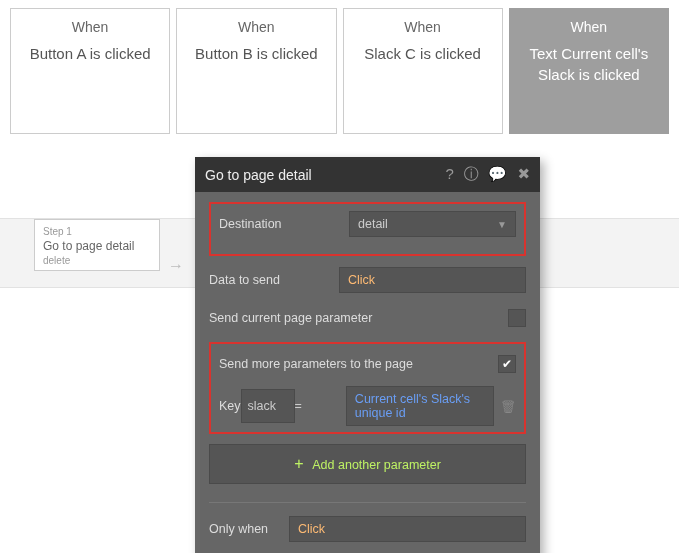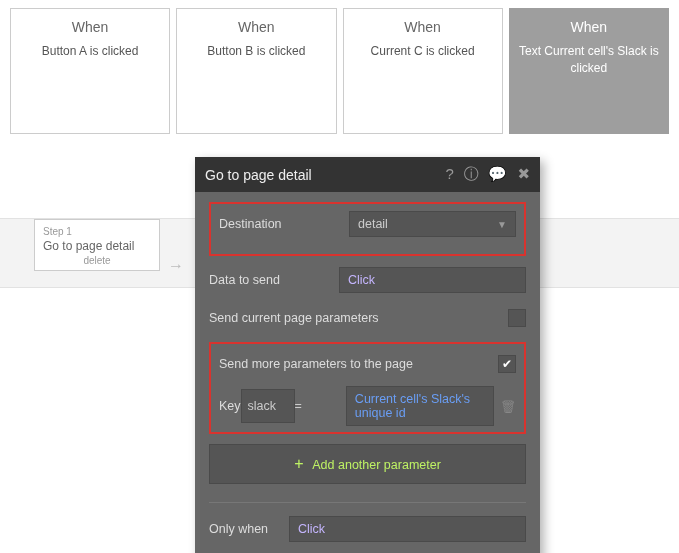--- a/index.html
+++ b/index.html
@@ -3,39 +3,39 @@
 <meta charset="utf-8">
 <style>
 * { box-sizing: border-box; margin: 0; padding: 0; }
 body { font-family: Arial, sans-serif; font-size: 13px; background: #fff; width: 679px; height: 553px; position: relative; overflow: hidden; }
 
 .event-boxes { display: flex; gap: 6px; padding: 8px 10px 0 10px; }
 .event-box { flex: 1; border: 1px solid #ccc; background: #fff; text-align: center; padding: 10px 6px; height: 126px; color: #555; }
 .event-box.active { background: #9e9e9e; color: #fff; border-color: #9e9e9e; }
 .event-box .when { font-size: 14px; margin-bottom: 8px; color: #666; }
 .event-box.active .when { color: #fff; }
-.event-box .desc { font-size: 12px; line-height: 1.4; }
+.event-box .desc { font-size: 15px; line-height: 1.4; }
 
 .flow-strip { position: absolute; top: 218px; left: 0; right: 0; height: 70px; background: #f3f3f3; border-top: 1px solid #e2e2e2; border-bottom: 1px solid #e2e2e2; }
 .step-card { position: absolute; left: 34px; top: 0; width: 126px; background: #fff; border: 1px solid #ccc; padding: 6px 8px 4px 8px; color: #666; }
 .step-card .step-label { font-size: 10px; color: #999; }
 .step-card .step-title { font-size: 12px; margin: 2px 0; }
-.step-card .step-delete { font-size: 10px; color: #999; text-align: center; }
+.step-card .step-delete { font-size: 10px; color: #999; text-align: left; }
 .arrow { position: absolute; left: 168px; top: 36px; font-size: 16px; color: #bbb; }
 
 .panel { position: absolute; left: 195px; top: 157px; width: 345px; background: #666; color: #ddd; font-size: 12.5px; box-shadow: 4px 4px 10px rgba(0,0,0,.3); }
 .panel-header { background: #333; color: #eee; padding: 8px 10px; display: flex; align-items: center; }
 .panel-header .title { flex: 1; font-size: 14px; }
 .panel-header .icons { display: flex; gap: 10px; color: #999; font-size: 15px; }
 .panel-body { padding: 10px 14px 16px 14px; }
 
 .row { display: flex; align-items: center; margin-bottom: 10px; min-height: 28px; }
 .row .label { flex: 0 0 130px; }
 .field { background: #555; border: 1px solid #4a4a4a; padding: 5px 8px; color: #ccc; flex: 1; height: 26px; display: flex; align-items: center; justify-content: space-between; }
-.field.placeholder { color: #c4b5fd; }
+.field.placeholder { color: #fdba74; }
 .caret { color: #999; font-size: 10px; }
 .checkbox { width: 18px; height: 18px; background: #555; border: 1px solid #4a4a4a; display: flex; align-items: center; justify-content: center; color: #fff; font-size: 12px; }
 
 .highlight-box { border: 2px solid #d9332e; padding: 6px 8px; margin-bottom: 10px; }
 .key-row { display: flex; align-items: center; margin-top: 8px; }
 .key-input { background: #555; border: 1px solid #4a4a4a; padding: 16px 6px; color: #ccc; width: 54px; height: 26px; display: flex; align-items: center; }
 .eq { color: #ccc; }
 .value-field { background: #555; border: 1px solid #4a4a4a; padding: 4px 8px; flex: 1; min-height: 40px; color: #6a9ef5; display: flex; align-items: center; margin-left: 44px; }
 .trash { color: #888; margin-left: 6px; cursor: pointer; }
 
@@ -51,21 +51,21 @@
   <div class="event-box">
     <div class="when">When</div>
     <div class="desc">Button A is clicked</div>
   </div>
   <div class="event-box">
     <div class="when">When</div>
     <div class="desc">Button B is clicked</div>
   </div>
   <div class="event-box">
     <div class="when">When</div>
-    <div class="desc">Current C is clicked</div>
+    <div class="desc">Slack C is clicked</div>
   </div>
   <div class="event-box active">
     <div class="when">When</div>
     <div class="desc">Text Current cell's Slack is clicked</div>
   </div>
 </div>
 
 <div class="flow-strip">
   <div class="step-card">
     <div class="step-label">Step 1</div>
@@ -98,21 +98,21 @@
     </div>
 
     <div class="row">
       <div class="label">Data to send</div>
       <div class="field placeholder">
         <span>Click</span>
       </div>
     </div>
 
     <div class="row">
-      <div class="label" style="flex:1">Send current page parameters</div>
+      <div class="label" style="flex:1">Send current page parameter</div>
       <div class="checkbox"></div>
     </div>
 
     <div class="highlight-box">
       <div class="row" style="margin-bottom:4px">
         <div class="label" style="flex:1">Send more parameters to the page</div>
         <div class="checkbox">✔</div>
       </div>
       <div class="key-row">
         <span>Key</span>

